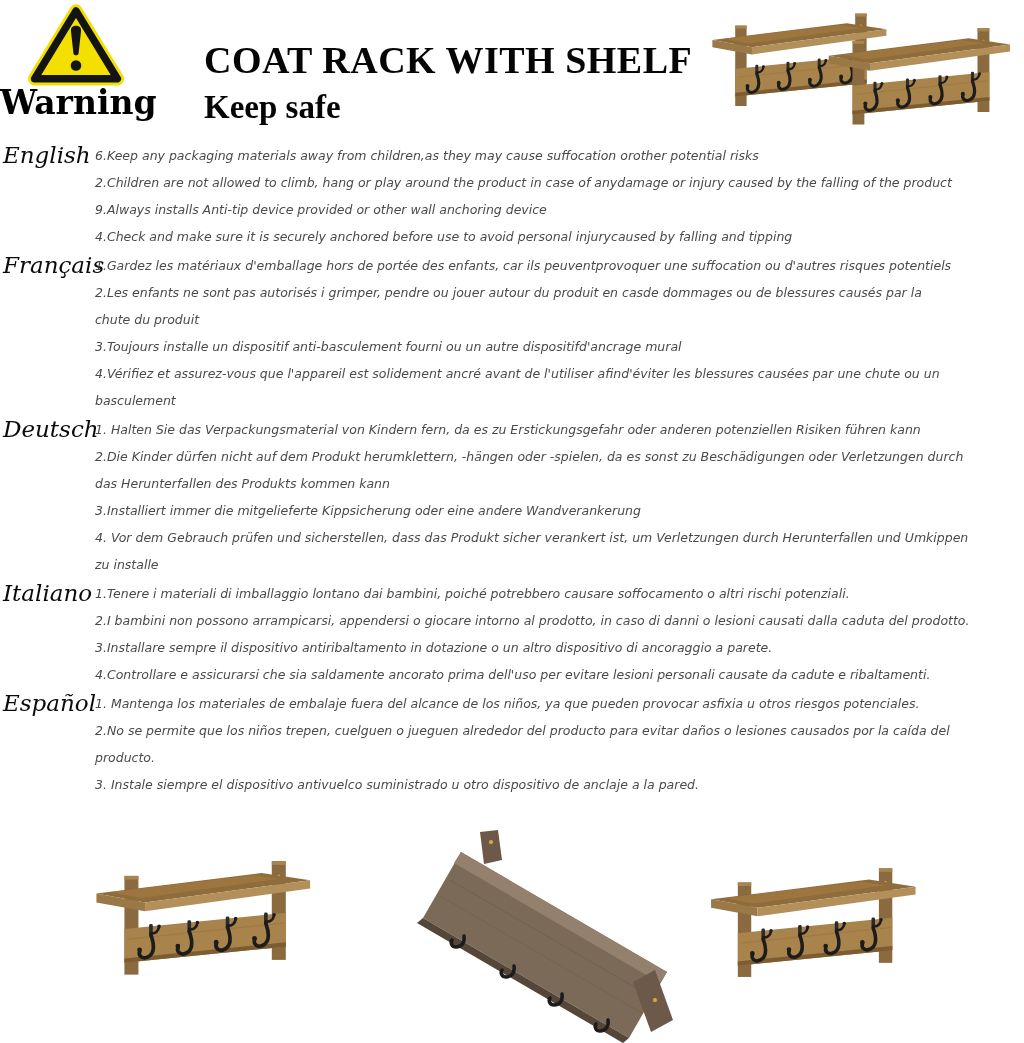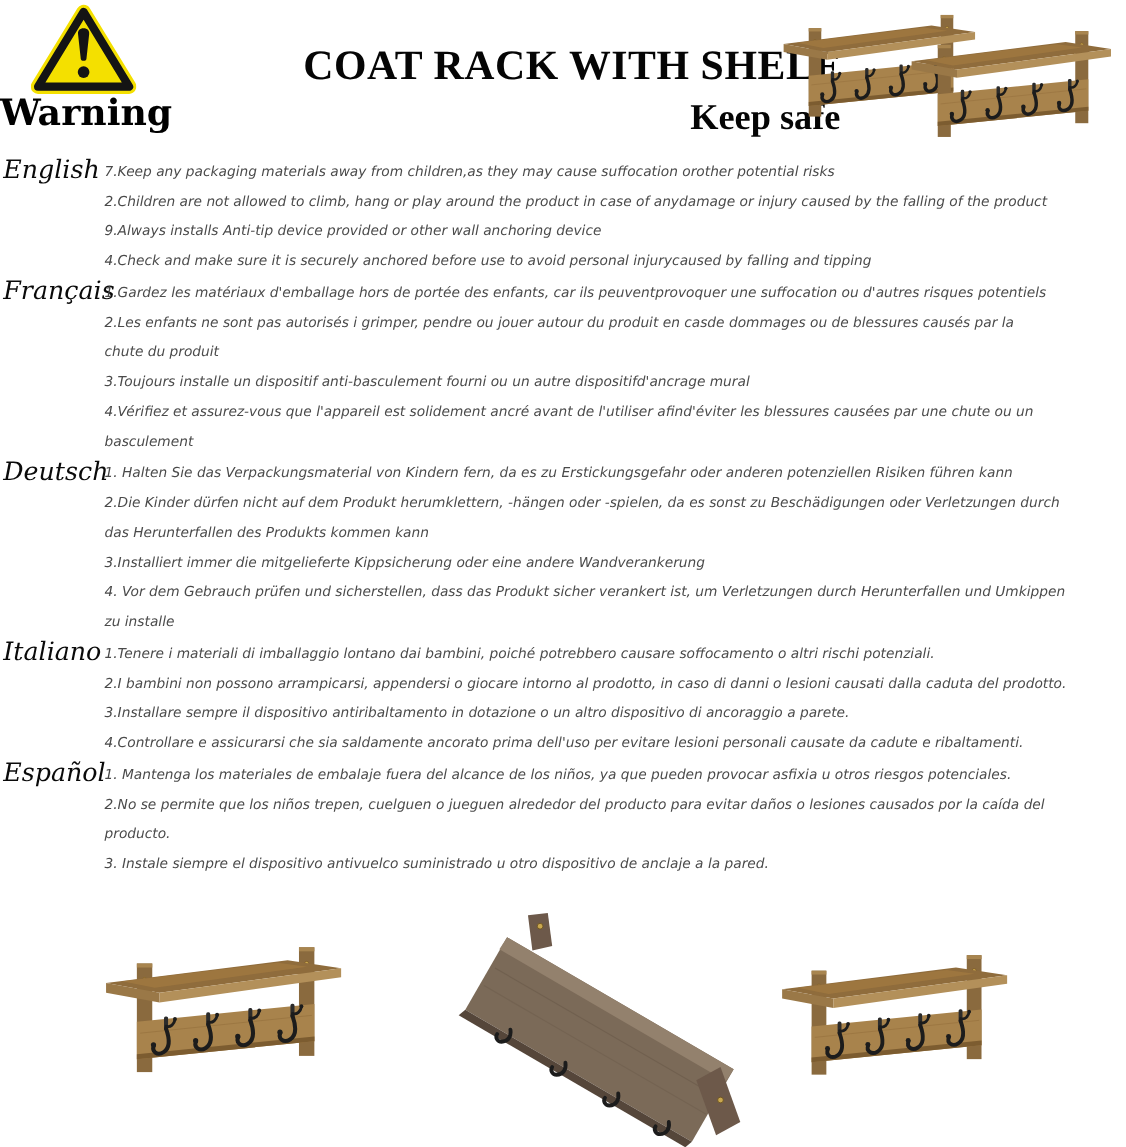--- a/index.html
+++ b/index.html
@@ -4,21 +4,21 @@
 <style>
   html,body{margin:0;padding:0;background:#ffffff;}
   .page{position:relative;width:1024px;height:1043px;background:#ffffff;overflow:hidden;
         font-family:"DejaVu Sans",sans-serif;}
 
   
   .warning-block{position:absolute;left:0;top:2px;width:152px;text-align:center;}
   .warning-block svg{display:block;margin:0 auto;}
   .warning-text{font-family:"DejaVu Serif",serif;font-weight:700;font-size:33px;
                 color:#000;line-height:1.05;margin-top:0;}
-  .title-block{position:absolute;left:184px;top:40px;width:580px;text-align:right;}
+  .title-block{position:absolute;left:204px;top:40px;width:580px;text-align:left;}
   .title{font-family:"Liberation Serif",serif;font-weight:700;font-size:38px;
          letter-spacing:.5px;color:#050505;line-height:1.1;}
   .subtitle{font-family:"Liberation Serif",serif;font-weight:700;font-size:33px;
             color:#050505;line-height:1.1;margin-top:7px;}
 
   
   .product-top{position:absolute;left:700px;top:0;width:324px;height:130px;}
   .product-bl{position:absolute;left:86px;top:842px;width:236px;height:140px;}
   .product-bm{position:absolute;left:402px;top:830px;width:300px;height:213px;}
   .product-br{position:absolute;left:701px;top:850px;width:226px;height:134px;}
@@ -115,21 +115,21 @@
       <use href="#rackFront" transform="translate(4,-2) scale(0.60)"></use>
       <use href="#rackFront" transform="translate(120,12) scale(0.625)"></use>
     </svg>
   </div>
 
   <div class="sections">
 
     <div class="section">
       <div class="section-label">English</div>
       <div class="section-lines">
-        <div class="line">7.Keep any packaging materials away from children,as they may cause suffocation orother potential risks</div>
+        <div class="line">6.Keep any packaging materials away from children,as they may cause suffocation orother potential risks</div>
         <div class="line">2.Children are not allowed to climb, hang or play around the product in case of anydamage or injury caused by the falling of the product</div>
         <div class="line">9.Always installs Anti-tip device provided or other wall anchoring device</div>
         <div class="line">4.Check and make sure it is securely anchored before use to avoid personal injurycaused by falling and tipping</div>
       </div>
     </div>
 
     <div class="section">
       <div class="section-label">Français</div>
       <div class="section-lines">
         <div class="line">1.Gardez les matériaux d'emballage hors de portée des enfants, car ils peuventprovoquer une suffocation ou d'autres risques potentiels</div>

